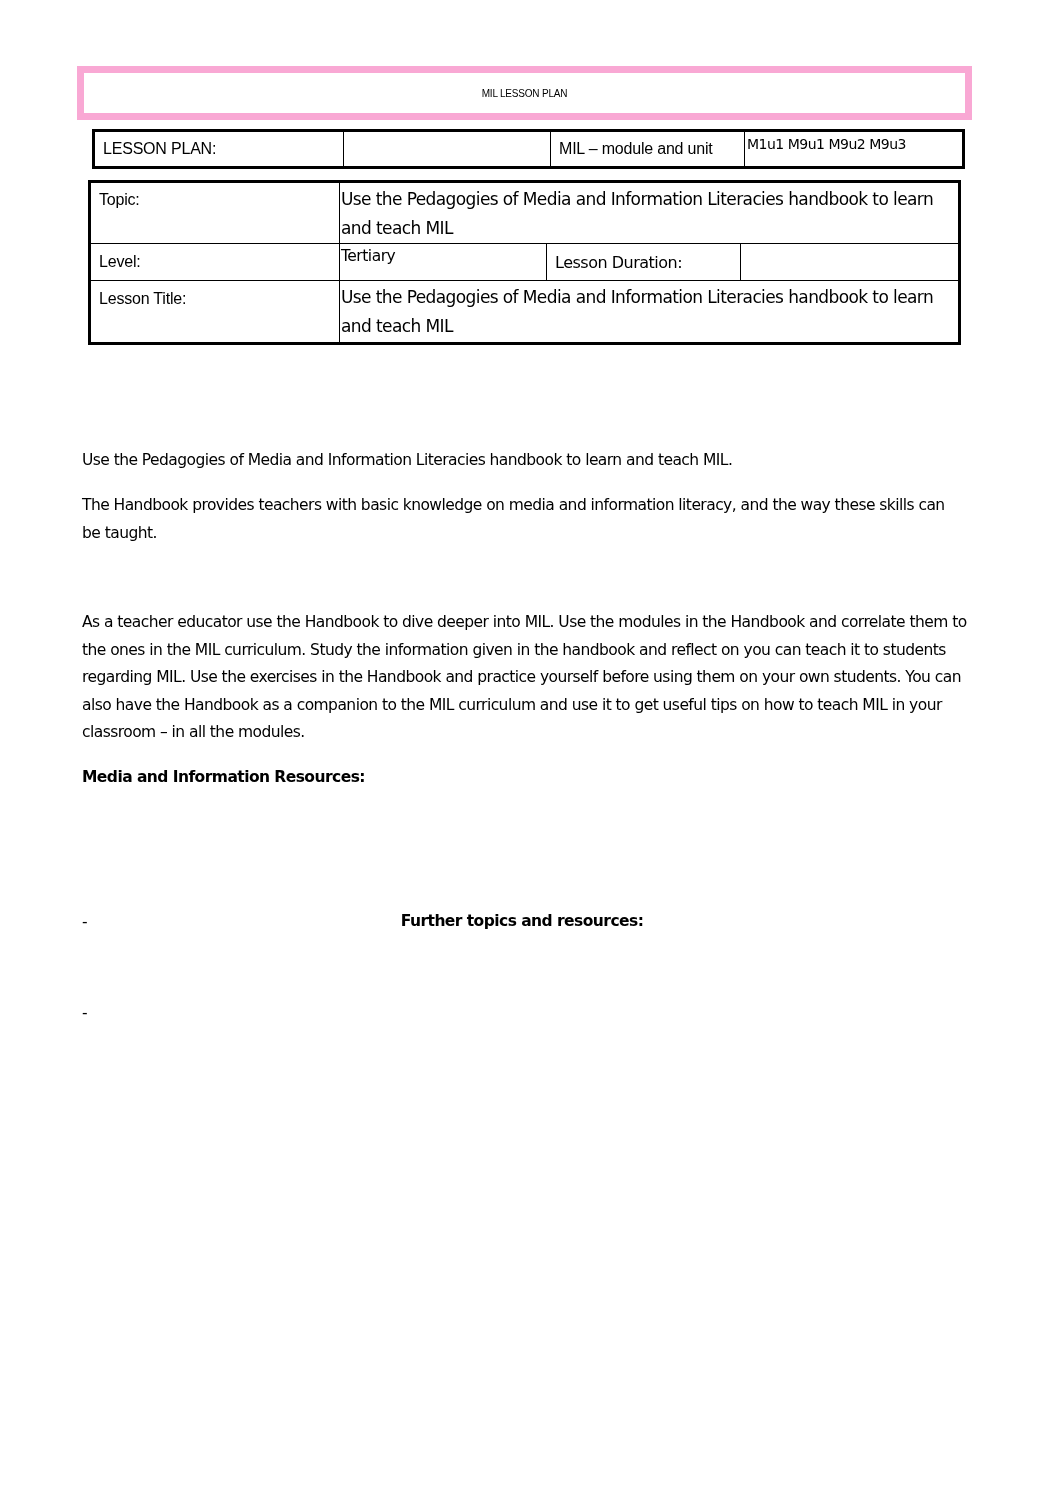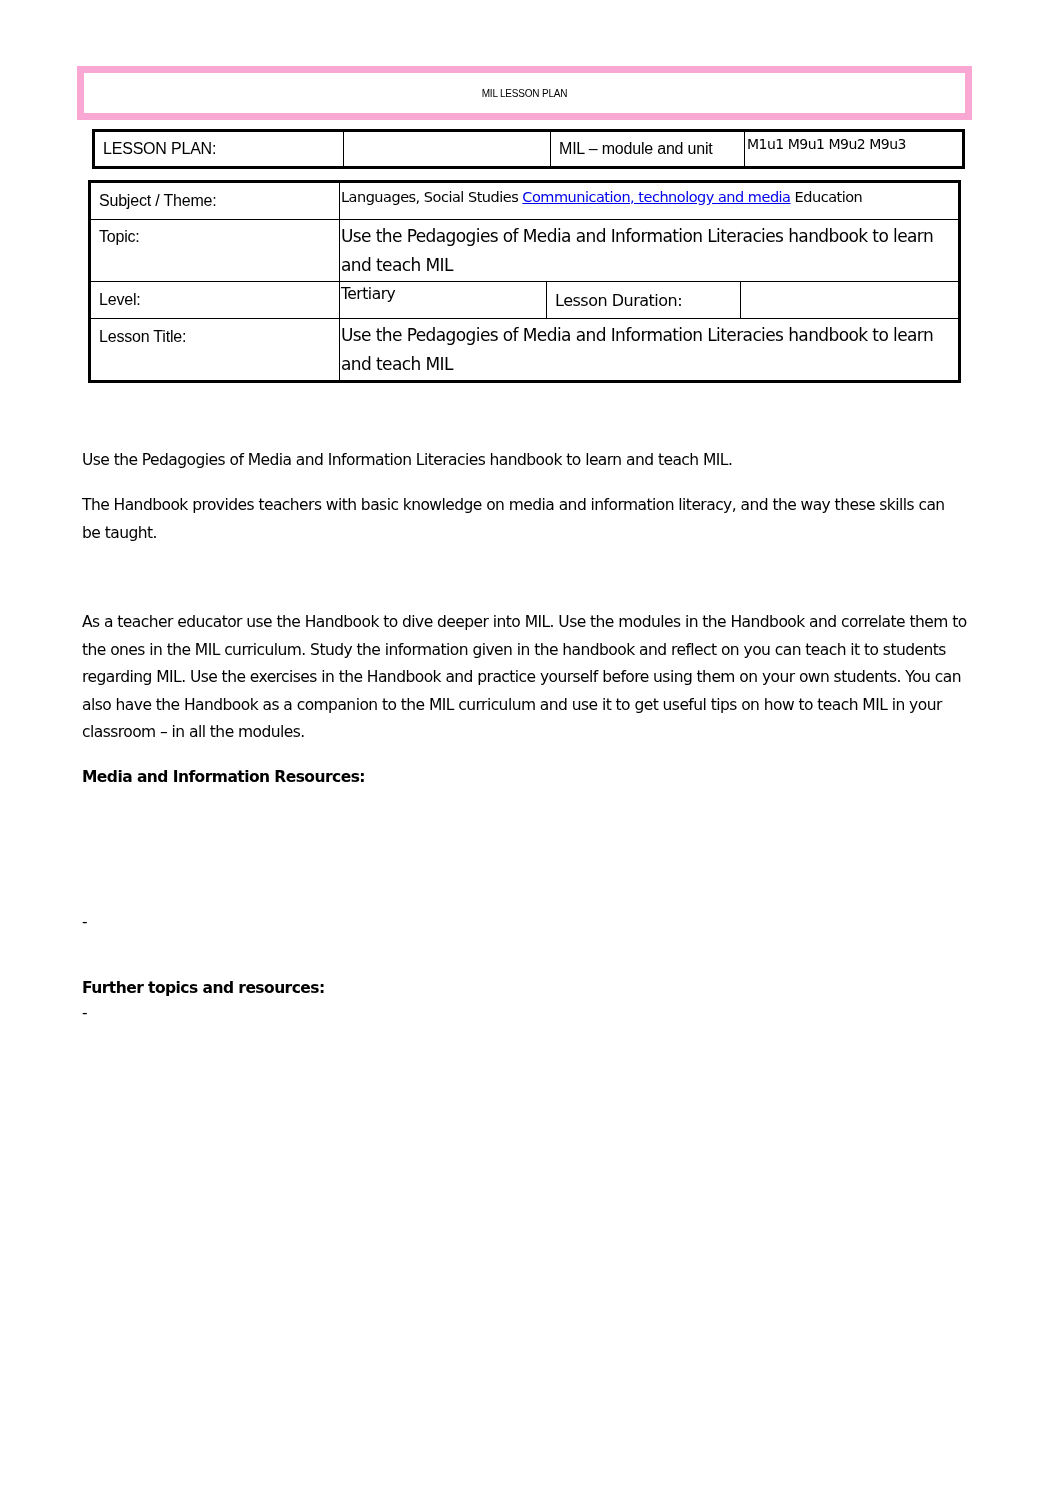--- a/index.html
+++ b/index.html
@@ -57,26 +57,20 @@
     </table>
 
   <table class="grid" id="t2">
     <colgroup>
       <col style="width:250px">
         <col style="width:207px">
         <col style="width:194px">
         <col style="width:219px">
     </colgroup>
     <tbody>
-        <tr style="height:38px">
-      <td class="sans">Subject  / Theme:</td>
-      <td colspan="3" class="small" style="padding-left:1px;vertical-align:top;padding-top:6px;">
-        <span>Languages, Social Studies </span><span class="lnk">Communication, technology and media</span><span> Education</span>
-      </td>
-    </tr>
     <tr style="height:62px">
       <td class="sans" style="vertical-align:top;padding-top:8px;">Topic:</td>
       <td colspan="3" class="serifish" style="padding-left:1px;vertical-align:top;padding-top:2px;">Use the Pedagogies of Media and Information Literacies handbook to learn and teach MIL</td>
     </tr>
     <tr style="height:37px">
       <td class="sans">Level:</td>
       <td class="small" style="padding-left:1px;vertical-align:top;padding-top:3px;font-size:15.5px;">Tertiary</td>
       <td class="small" style="font-size:16px;">Lesson  Duration:</td>
       <td class="sans"></td>
     </tr>
@@ -89,16 +83,16 @@
 
   <div class="body-text" style="top:447px;">Use the Pedagogies of Media and Information Literacies handbook to learn and teach MIL.</div>
   <div class="body-text" style="top:492px;width:875px;">The Handbook provides teachers with basic knowledge on media and information literacy, and the way these skills can be taught.</div>
 
   <div class="body-text" style="top:609px;width:885px;">As a teacher educator use the Handbook to dive deeper into MIL. Use the modules in the Handbook and correlate them to the ones in the MIL curriculum. Study the information given in the handbook and reflect on you can teach it to students regarding MIL. Use the exercises in the Handbook and practice yourself before using them on your own students. You can also have the Handbook as a companion to the MIL curriculum and use it to get useful tips on how to teach MIL in your classroom – in all the modules.</div>
 
   <div class="body-text heading" style="top:764px;">Media and Information Resources:</div>
 
   <div class="body-text" style="top:909px;">-</div>
 
-  <div class="body-text heading" style="top:975px;">Further topics and resources:</div>
+  <div class="body-text heading" style="top:908px;text-align:center;">Further topics and resources:</div>
   <div class="body-text" style="top:1000px;">-</div>
 
 </div>
 
 </body></html>

